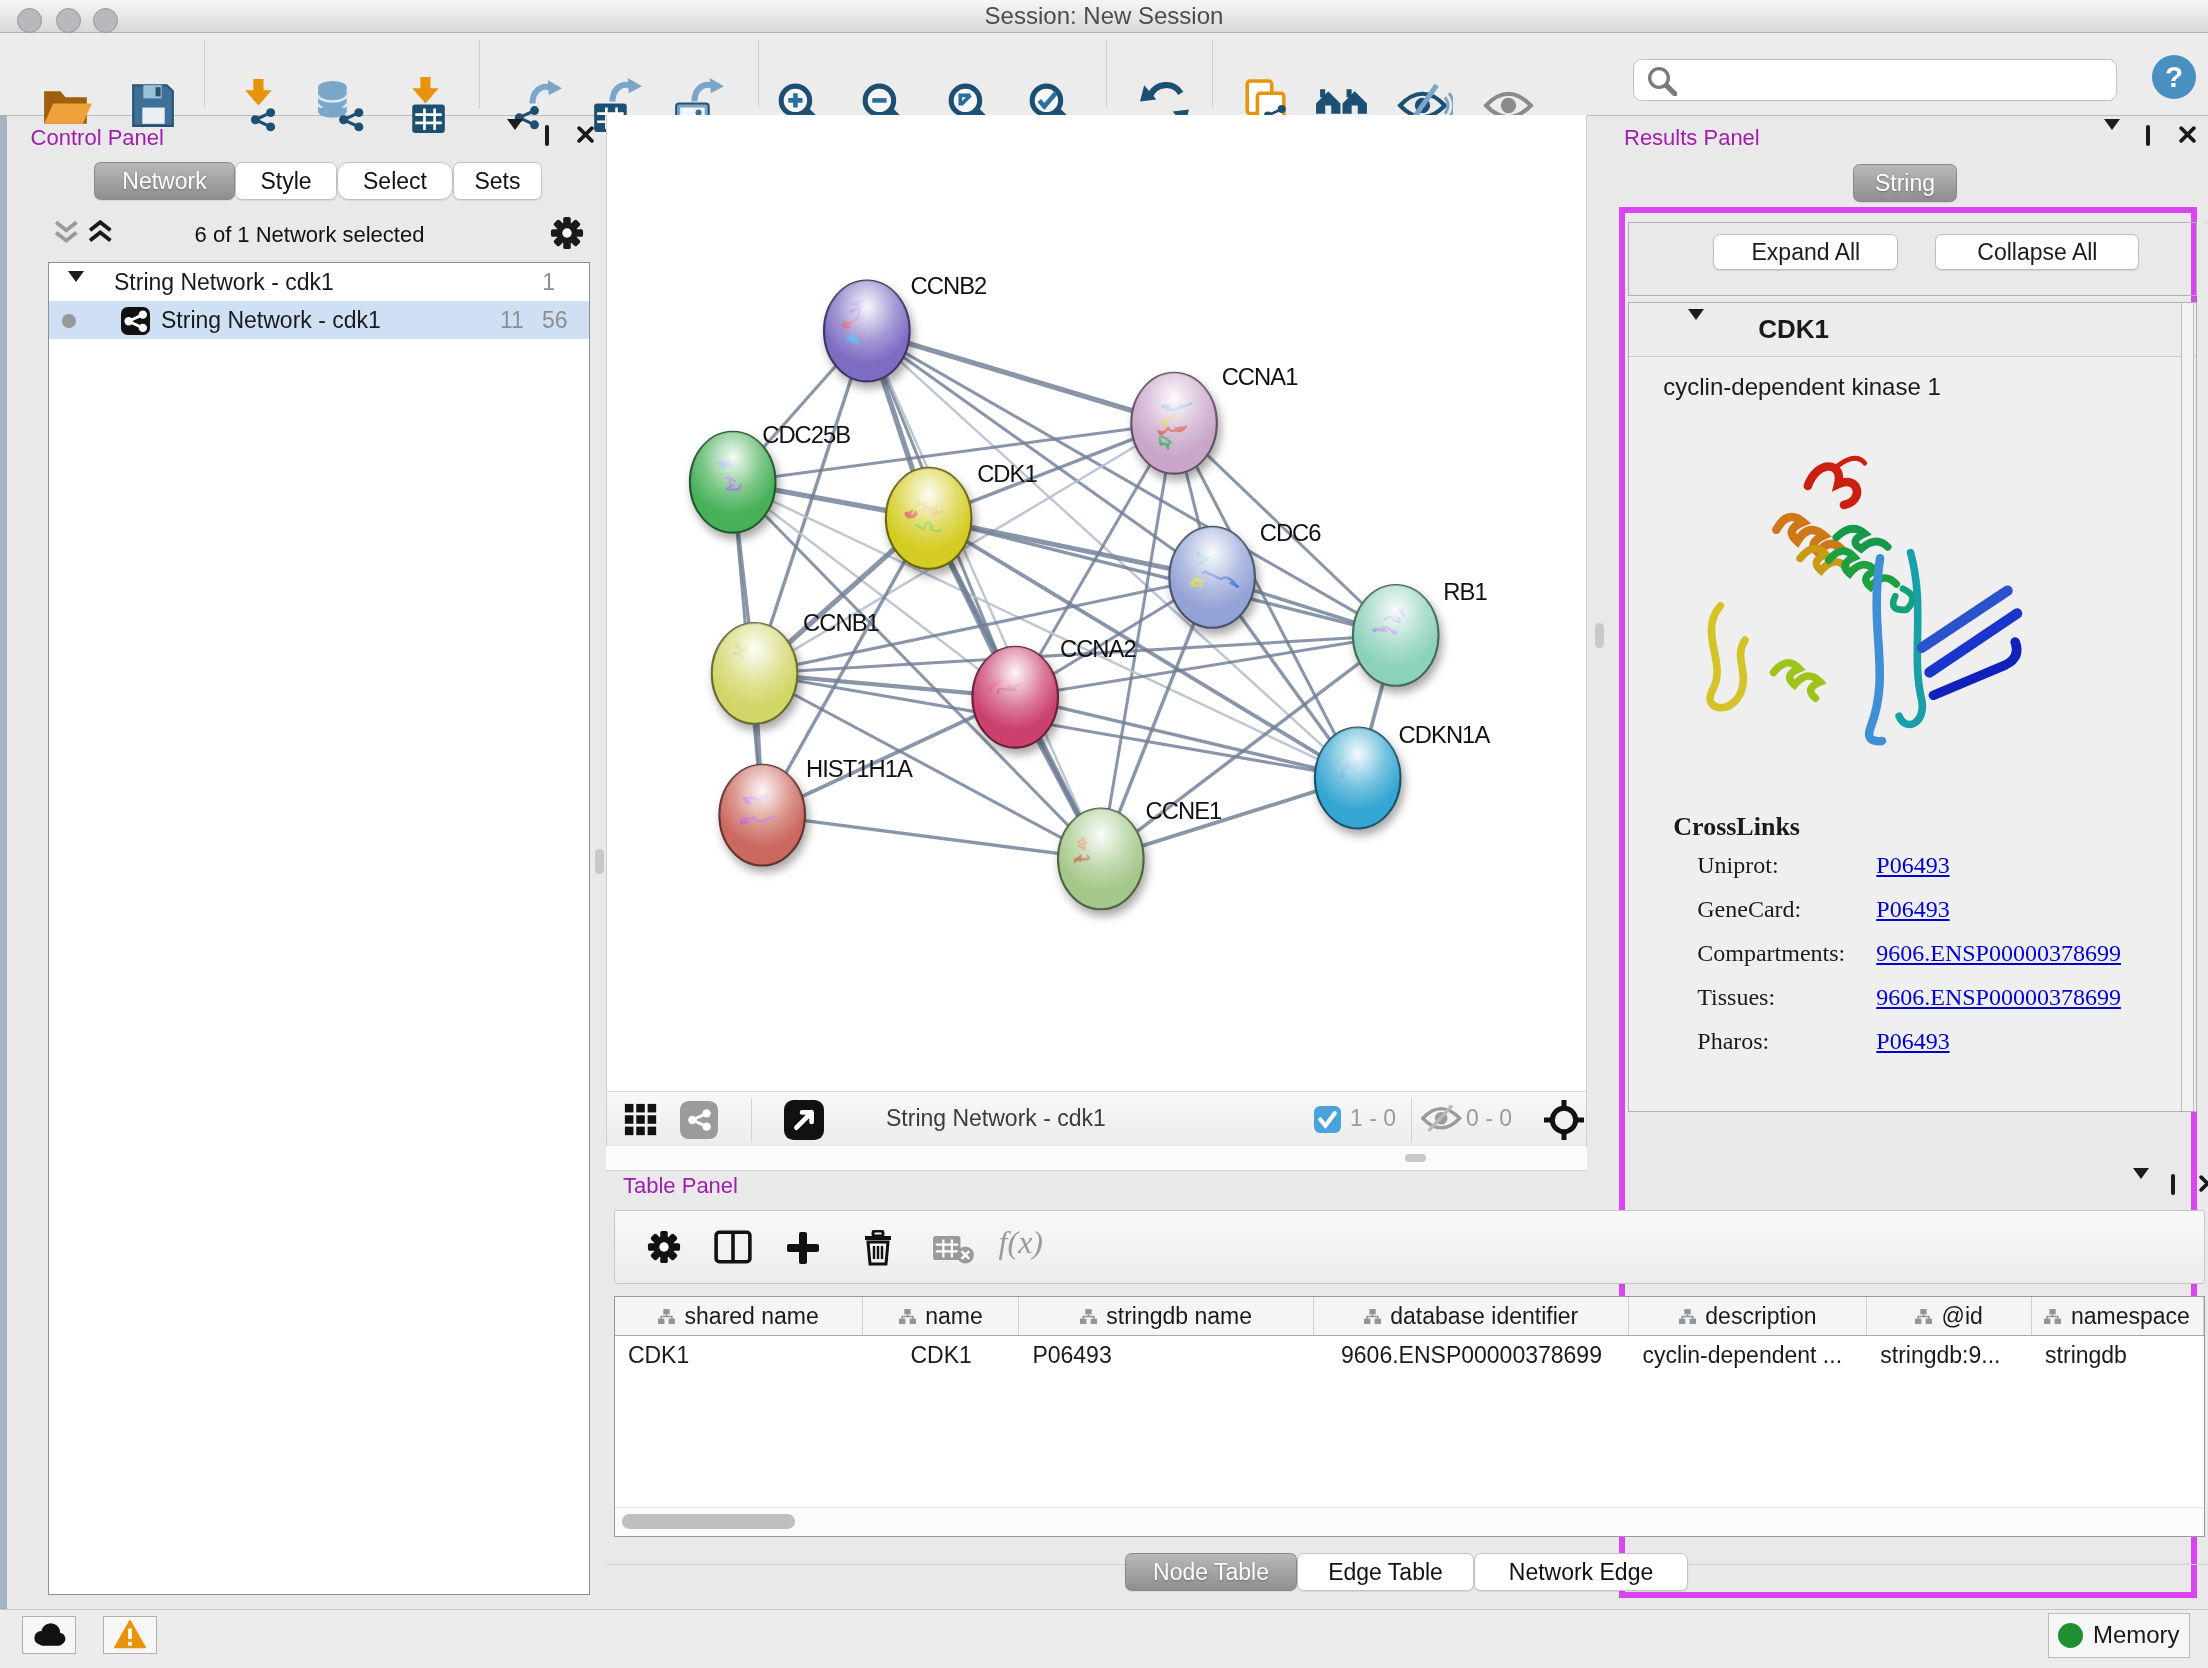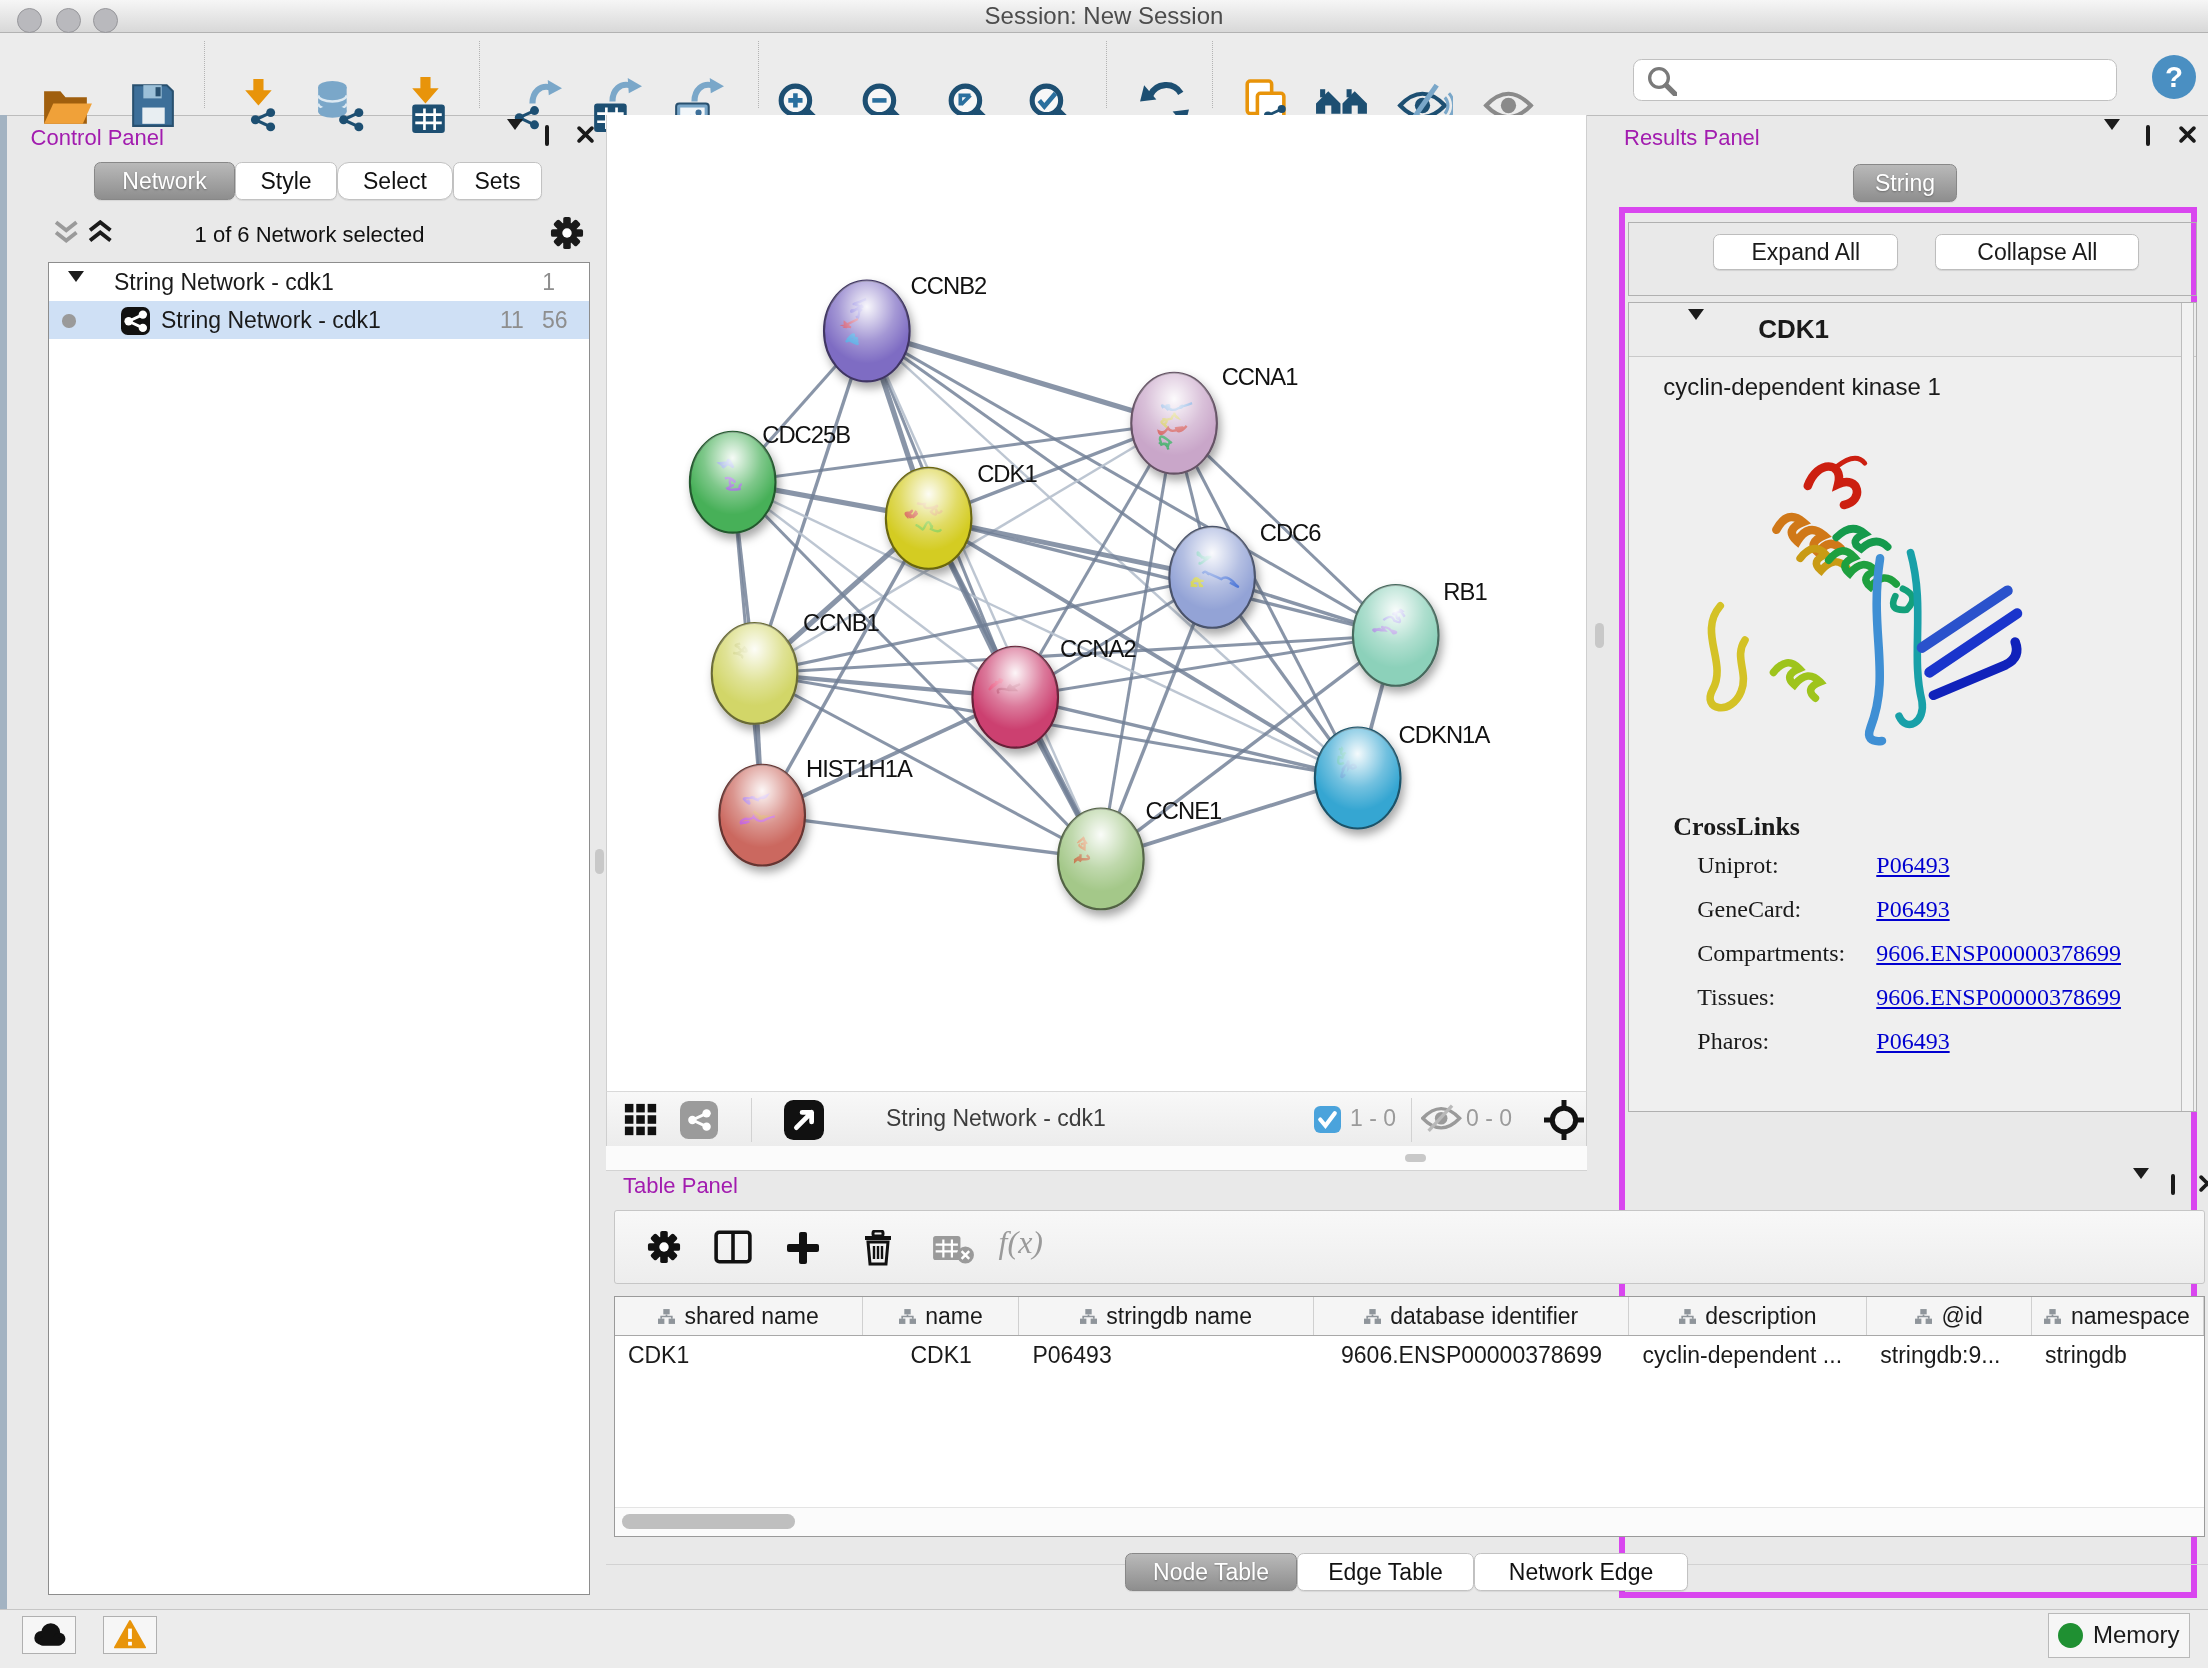--- a/index.html
+++ b/index.html
@@ -352,21 +352,21 @@
       </div>
     <div id="cp-toolrow">
       <span class="winbtn" style="left:28.5px;top:5.7px">
         <svg width="28.5" height="25" viewBox="0 0 24 22" fill="none" stroke="#9a9a9a" stroke-width="3.4">
             <path d="M3,2 L12,9 L21,2 M3,11 L12,18 L21,11"></path>
           </svg></span>
       <span class="winbtn" style="left:63px;top:5.7px">
         <svg width="28.5" height="25" viewBox="0 0 24 22" fill="none" stroke="#1a1a1a" stroke-width="3.4">
             <path d="M3,9 L12,2 L21,9 M3,18 L12,11 L21,18"></path>
           </svg></span>
-      <div id="cp-status">1 of 6 Network selected</div>
+      <div id="cp-status">6 of 1 Network selected</div>
       <span class="winbtn" style="left:527px;top:1.9px">
         <svg width="34" height="34" viewBox="0 0 36 36" color="#1a1a1a">
             <use href="#g-gear"></use>
           </svg></span>
     </div>
     <div id="treebox">
       <div class="trow">
         <span class="winbtn" style="left:19px;top:13.3px"><span class="tri" style="transform:scale(.8)"></span></span>
         <span style="position:absolute;left:65px">String Network - cdk1</span>
         <span class="cnt" style="right:34px">1</span>

